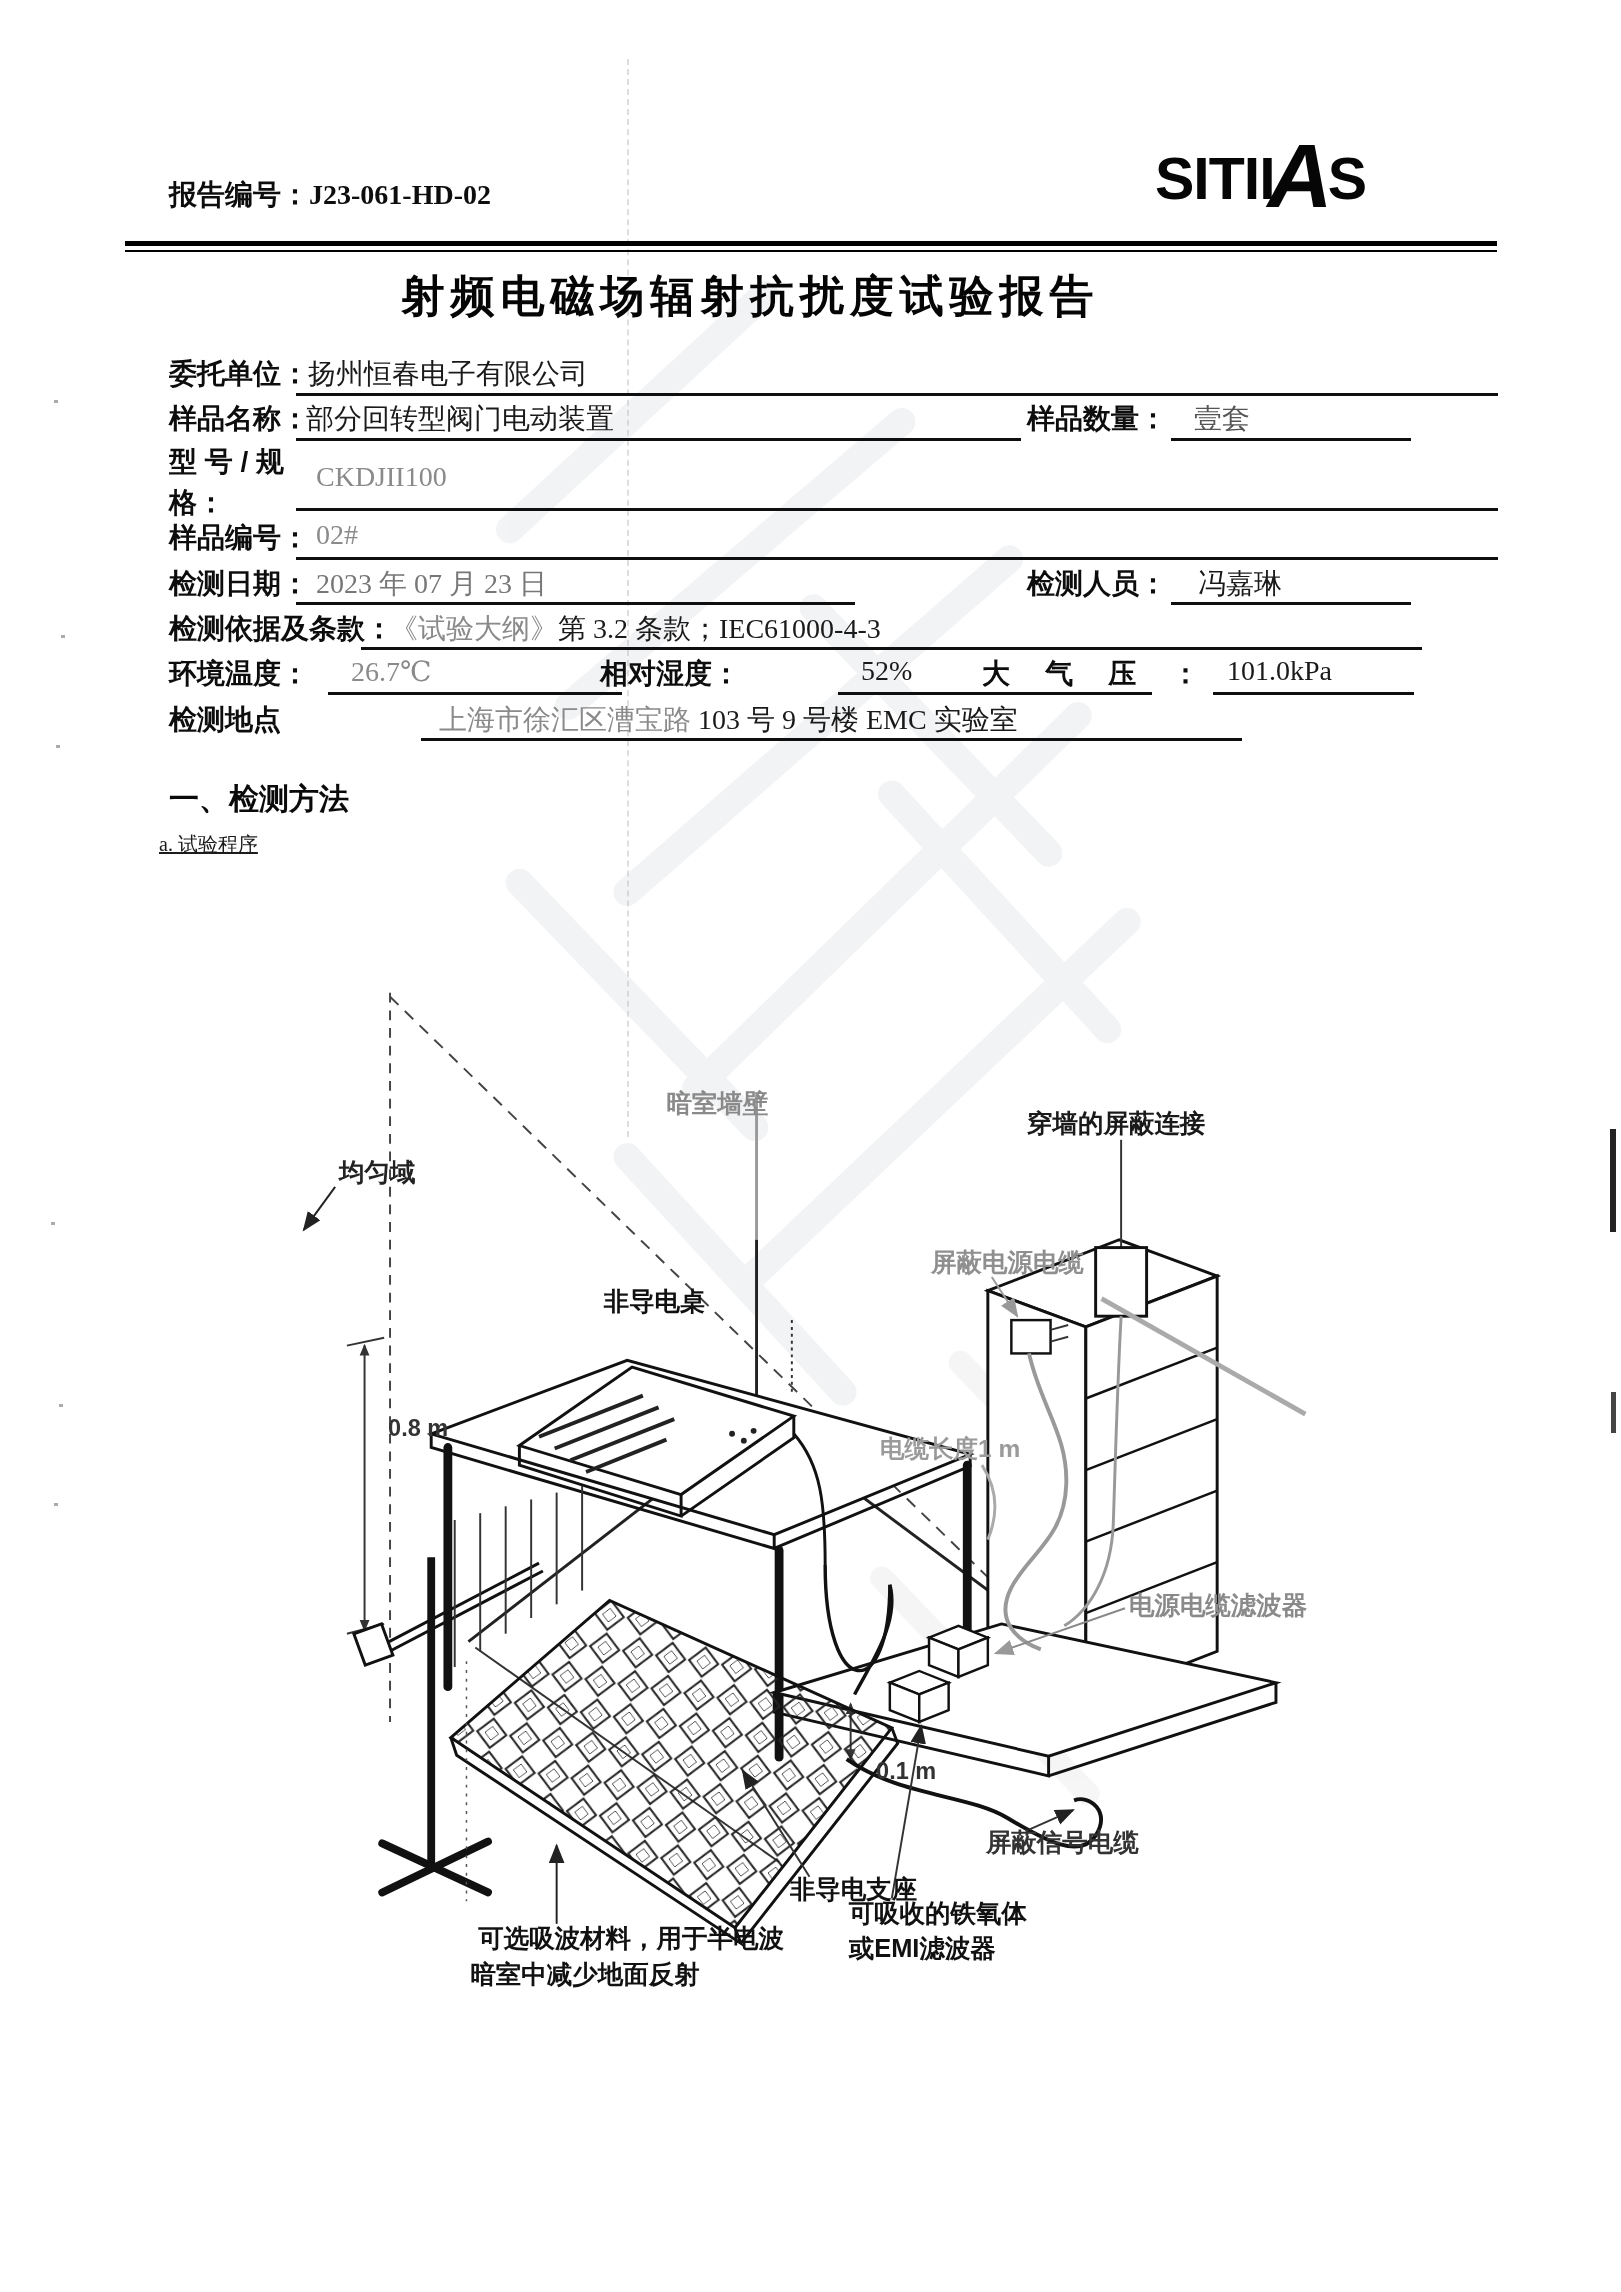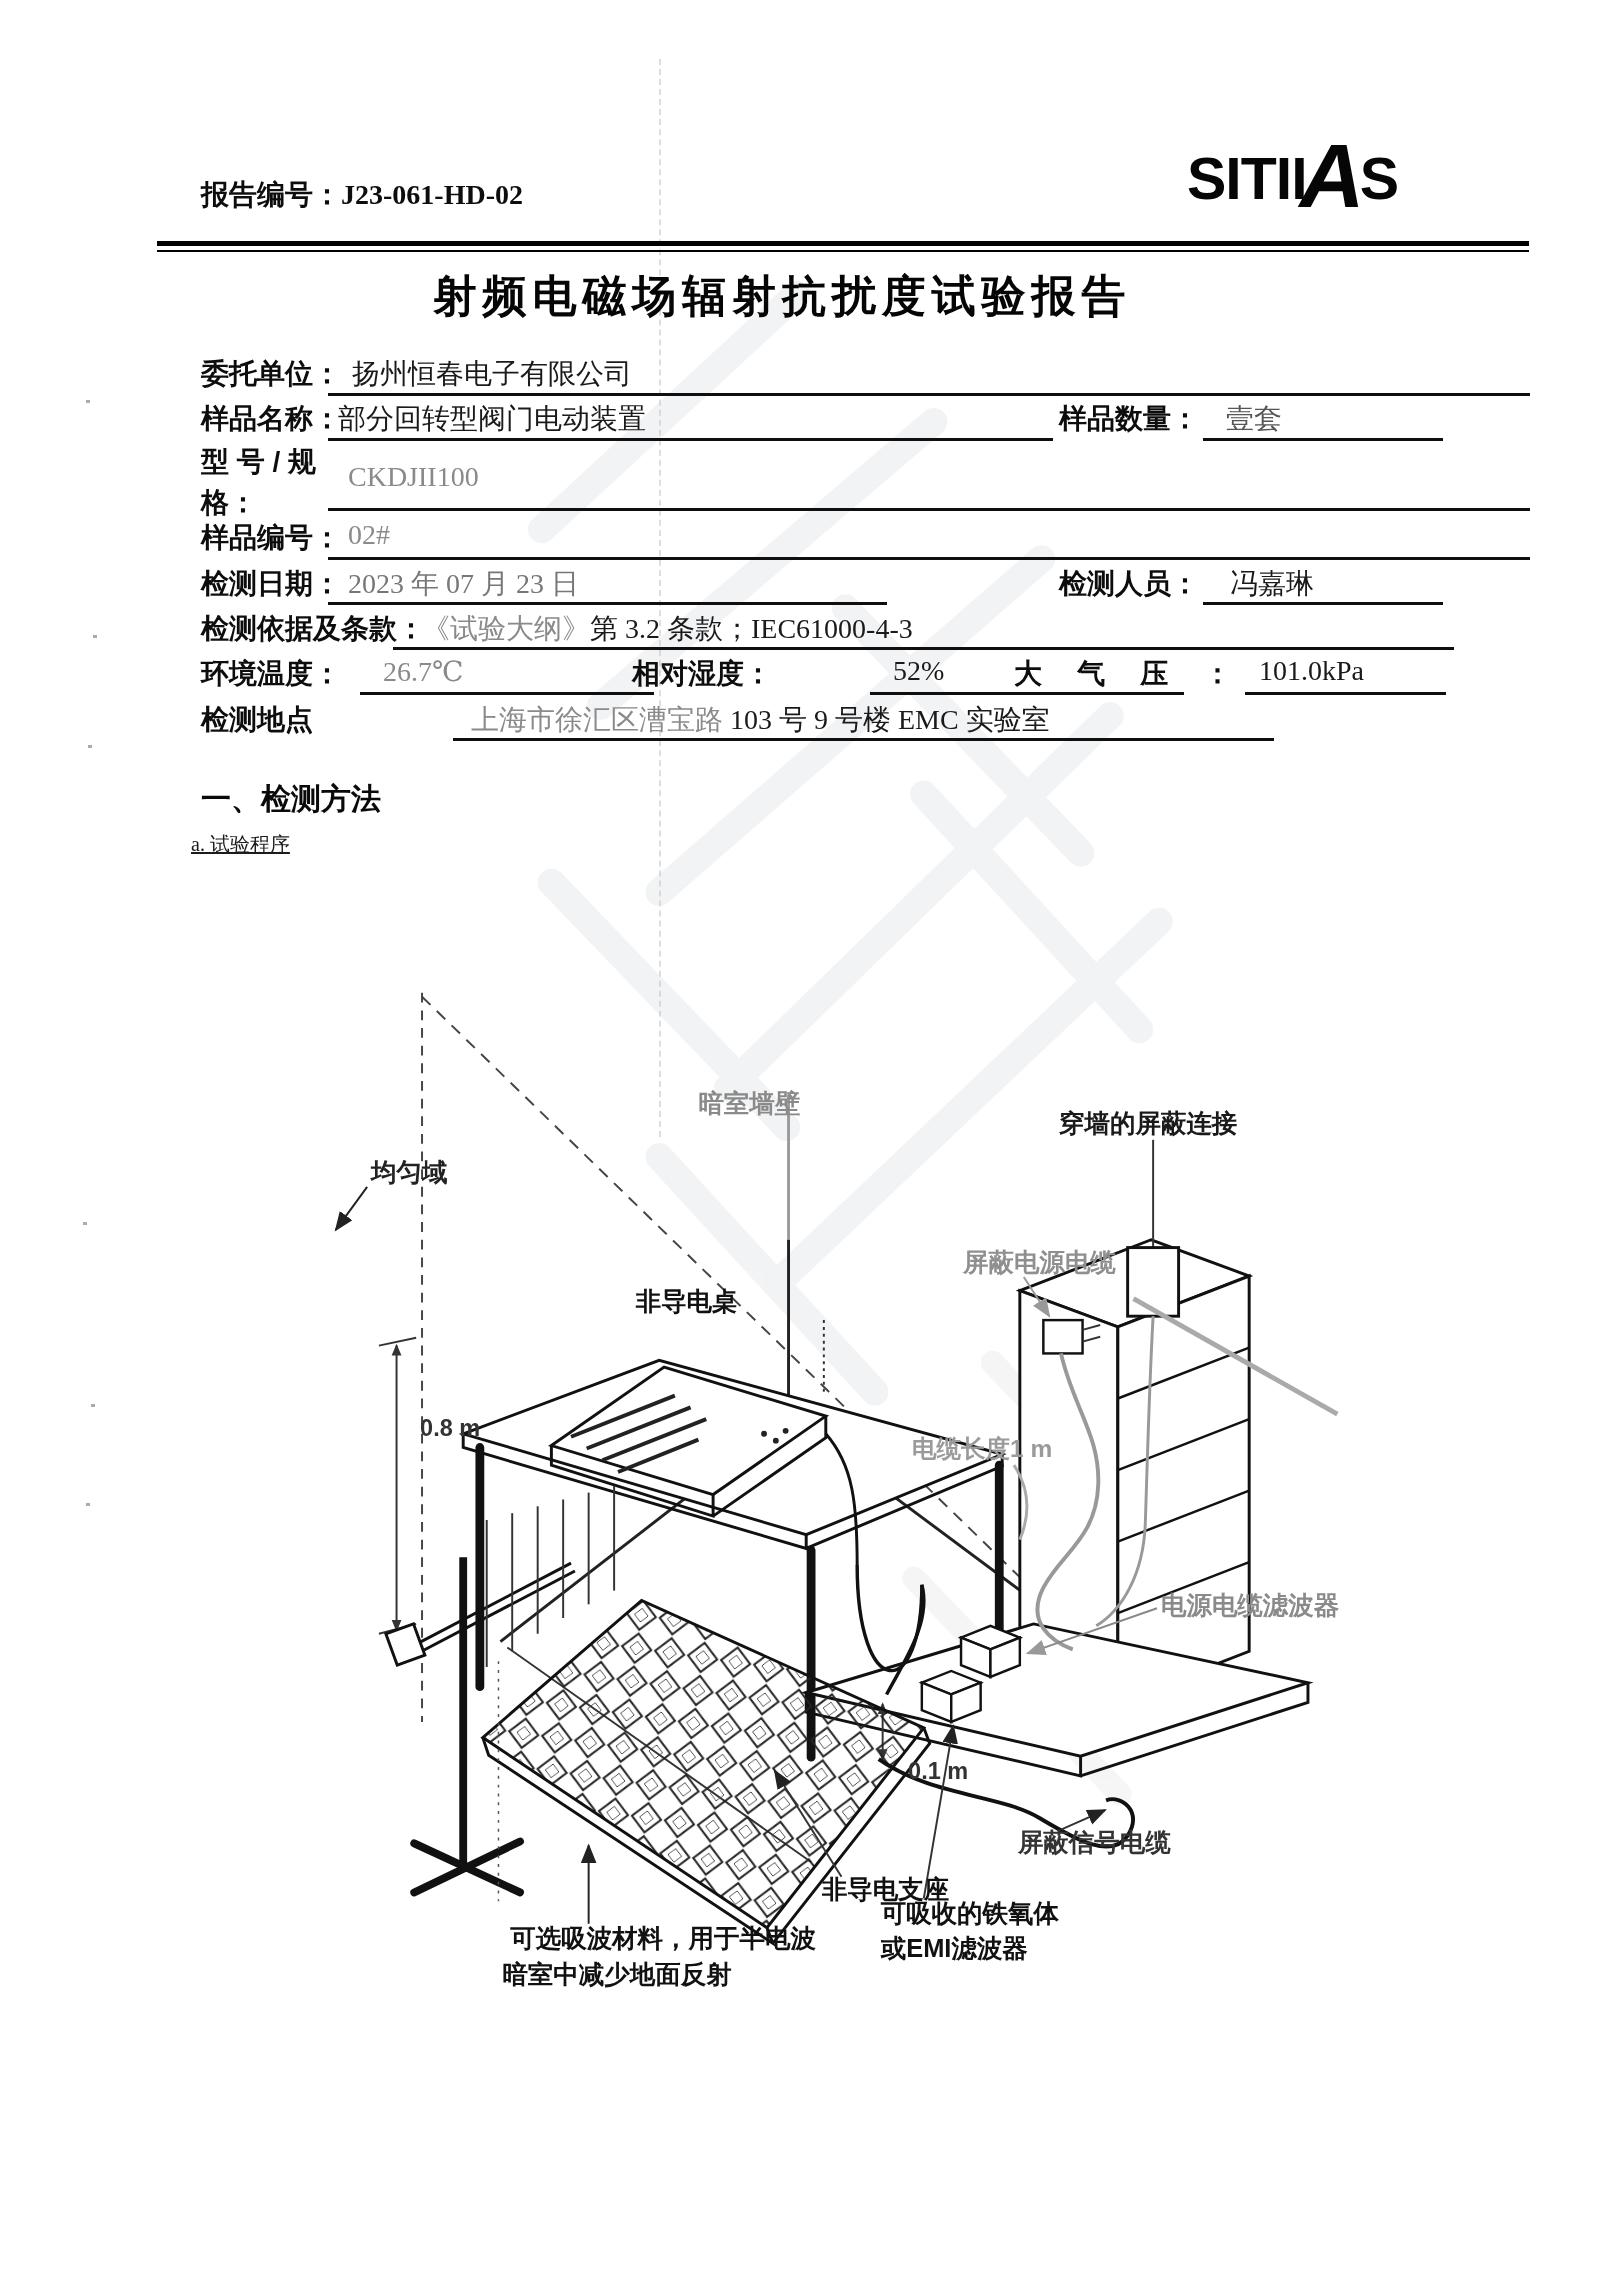--- a/index.html
+++ b/index.html
@@ -1,21 +1,21 @@
 <!DOCTYPE html>
 <html><head>
 <meta charset="utf-8">
 <style>
   html,body{margin:0;padding:0;}
   body{
     width:1621px;height:2293px;background:#ffffff;position:relative;
     font-family:"Liberation Serif","DejaVu Serif",serif;color:#111;
     overflow:hidden;
   }
-  .page{position:absolute;inset:0;margin-left:32px;}
+  .page{position:absolute;inset:0;}
   .abs{position:absolute;white-space:nowrap;}
   .lbl{font-family:"Liberation Sans","DejaVu Sans",sans-serif;font-weight:bold;font-size:28px;color:#0d0d0d;}
   .val{font-size:28px;color:#1a1a1a;}
   .val-gray{font-size:28px;color:#8a8a8a;}
   .val-mid{font-size:28px;color:#555;}
   .ul{position:absolute;background:#0f0f0f;height:2.9px;}
   .title{
     font-family:"Liberation Sans","DejaVu Sans",sans-serif;font-weight:bold;
     font-size:44px;letter-spacing:5.9px;color:#050505;text-align:center;
   }
@@ -59,21 +59,21 @@
   </div>
   <div class="abs z1 logo" style="left:1155px;top:125px;">
     <span class="l1">SITII</span><span class="l2">A</span><span class="l3">S</span>
   </div>
   <div class="abs z1" style="left:125px;top:241px;width:1372px;height:4.9px;background:#000;"></div>
   <div class="abs z1" style="left:125px;top:250px;width:1372px;height:2px;background:#000;"></div>
 
   <div class="abs z1 title" style="left:0;top:267px;width:1500px;">射频电磁场辐射抗扰度试验报告</div>
 
   <span class="abs z1 lbl" style="left:169px;top:355px;">委托单位：</span>
-  <span class="abs z1 val" style="left:320px;top:355px;text-align:right;">扬州恒春电子有限公司</span>
+  <span class="abs z1 val" style="left:308px;top:355px;text-align:right;">扬州恒春电子有限公司</span>
   <div class="ul z1" style="left:296px;top:393px;width:1202px;"></div>
 
   <span class="abs z1 lbl" style="left:169px;top:400px;">样品名称：</span>
   <span class="abs z1 val" style="left:306px;top:400px;">部分回转型阀门电动装置</span>
   <div class="ul z1" style="left:296px;top:438px;width:725px;"></div>
   <span class="abs z1 lbl" style="left:1027px;top:400px;">样品数量：</span>
   <span class="abs z1 val-mid" style="left:1194px;top:400px;">壹套</span>
   <div class="ul z1" style="left:1171px;top:438px;width:240px;"></div>
 
   <span class="abs z1 lbl" style="left:169px;top:443px;">型 号 / 规</span>

